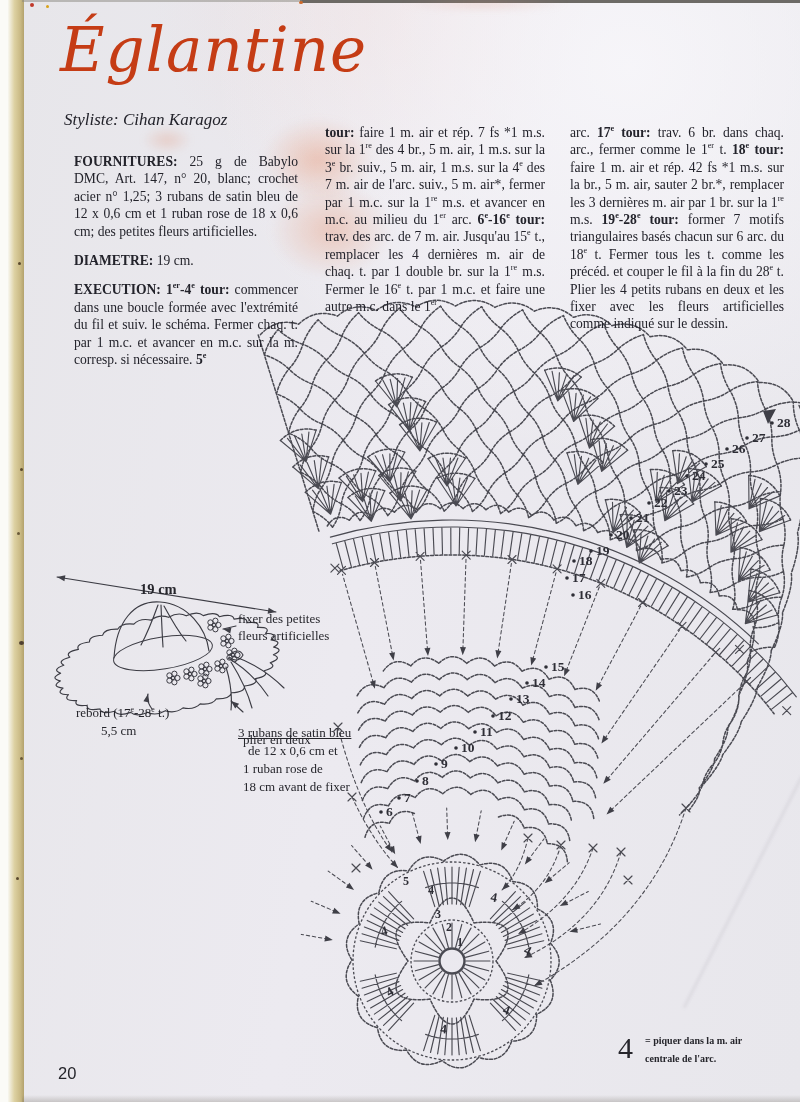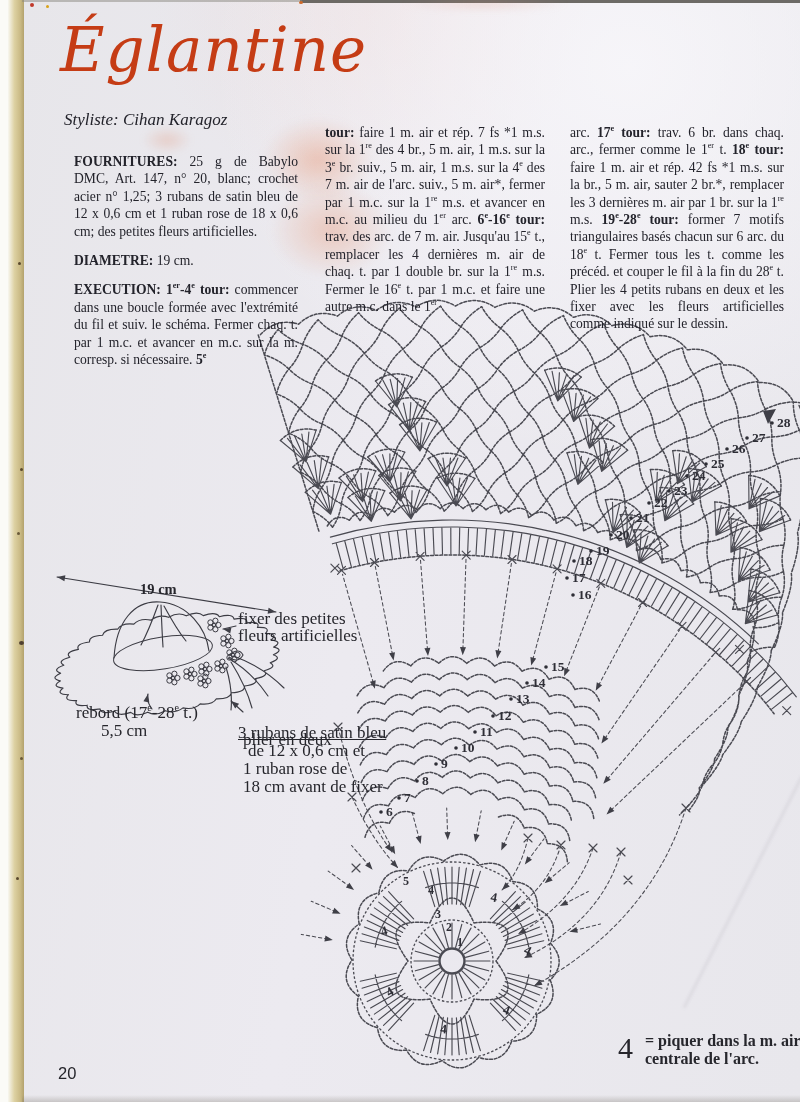--- a/index.html
+++ b/index.html
@@ -30,24 +30,24 @@
   .col{position:absolute;font-size:13.6px;line-height:17.4px;color:#23232b;}
   .col p{margin:12px;text-align:justify;}
   .col p.gap{margin-top:11px;}
   .col b{font-weight:bold;}
   sup{font-size:.60em;vertical-align:super;line-height:0;}
   .c1{left:62px;top:141px;width:248px;}
   .c2{left:313px;top:112px;width:244px;}
   .c3{left:558px;top:112px;width:238px;}
 
   #svgwrap{position:absolute;left:0;top:0;width:800px;height:1102px;pointer-events:none;}
-  .hatlabel{position:absolute;font-size:17px;line-height:17px;color:#26262c;white-space:nowrap;}
+  .hatlabel{position:absolute;font-size:13px;line-height:17px;color:#26262c;white-space:nowrap;}
   .measure{font-size:14.5px;}
   .legend-sym{position:absolute;left:618px;top:1031px;font-size:30px;color:#26262c;}
-  .legend-text{position:absolute;left:645px;top:1032px;font-size:16px;line-height:17.5px;font-weight:bold;color:#26262c;white-space:nowrap;}
+  .legend-text{position:absolute;left:645px;top:1032px;font-size:10px;line-height:17.5px;font-weight:bold;color:#26262c;white-space:nowrap;}
   .pagenum{position:absolute;left:58px;top:1064px;font-family:"Liberation Sans",sans-serif;font-size:16.5px;color:#25252b;}
 </style>
 </head>
 <body>
 
 <div id="stage">
   <div class="paper"></div>
   <div class="edge-left"></div>
   <div class="binding"></div>
   <div class="edge-top"></div>

